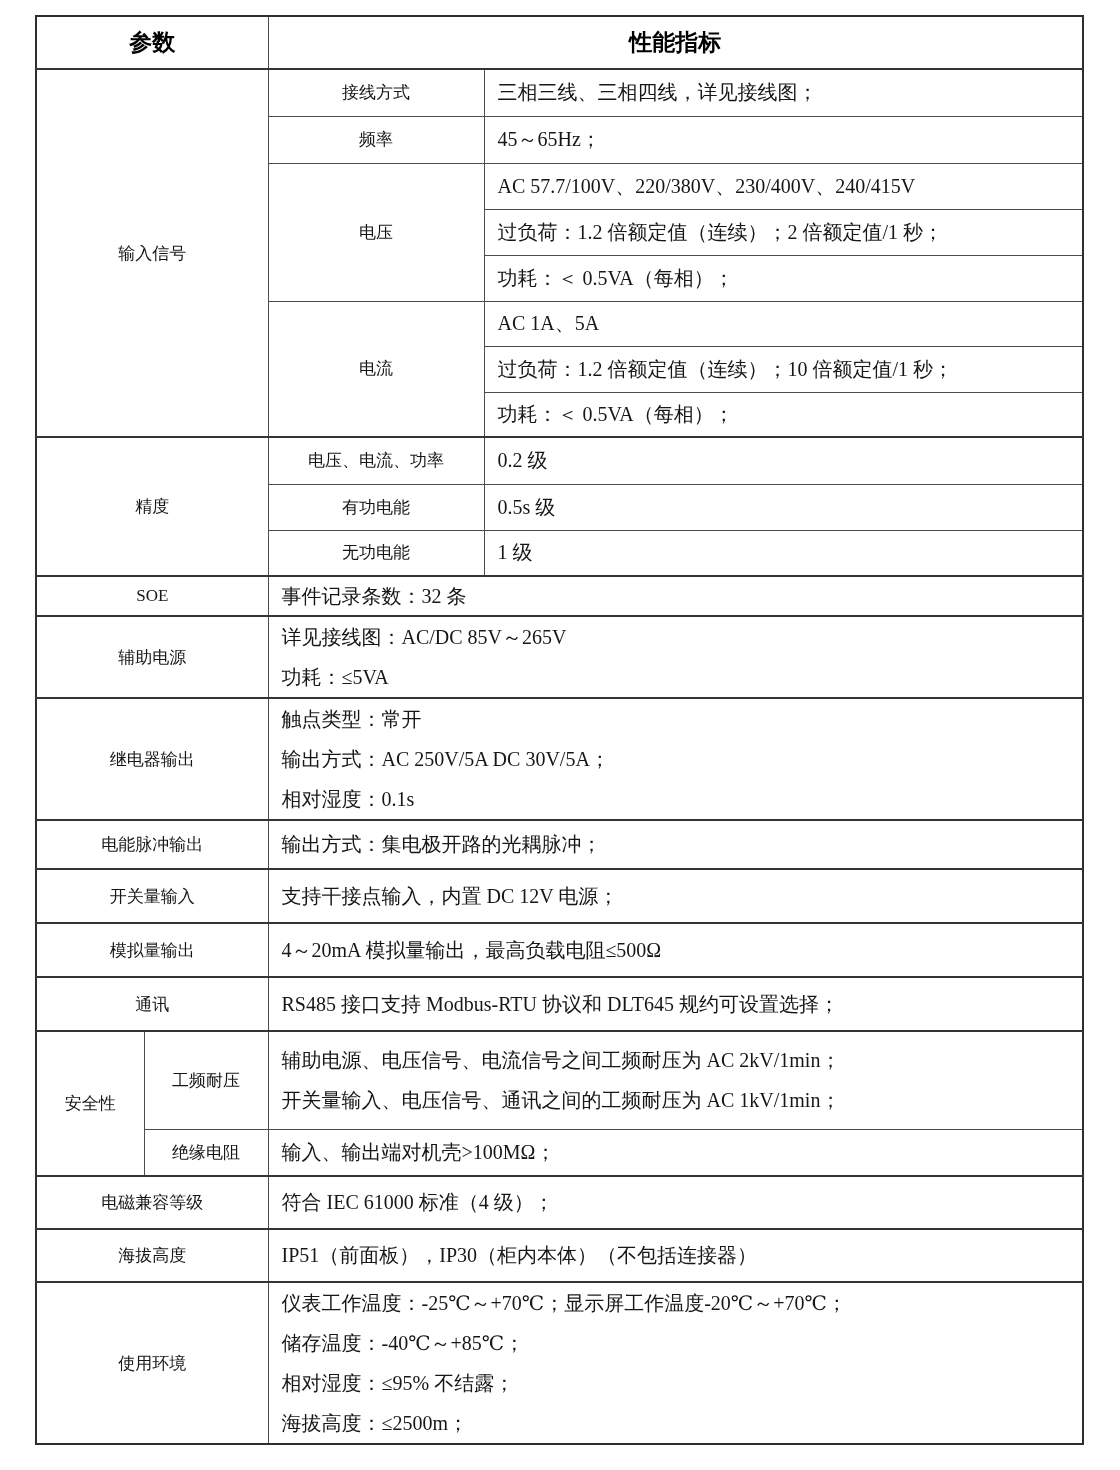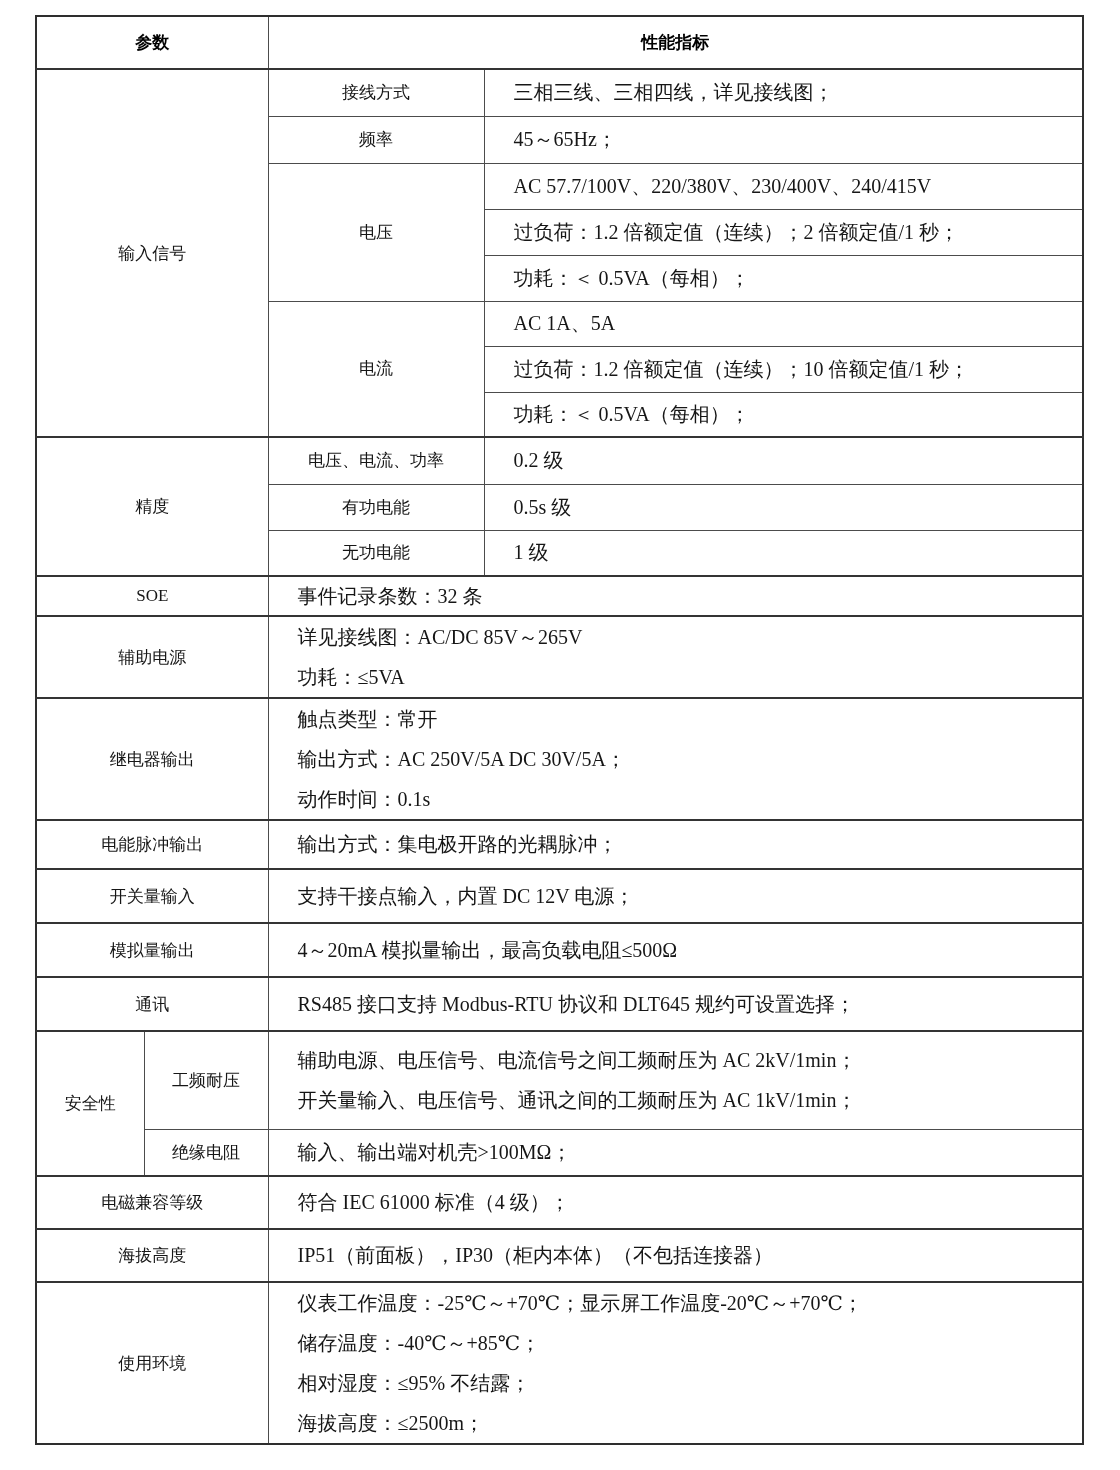--- a/index.html
+++ b/index.html
@@ -31,32 +31,32 @@
     border: 1px solid #4c4c4c;
     vertical-align: middle;
     overflow: hidden;
     padding: 0;
   }
   tr.thick td { border-top: 2px solid #343434; }
   td.hdr {
     text-align: center;
     font-family: "Liberation Sans", "DejaVu Sans", sans-serif;
     font-weight: bold;
-    font-size: 17px;
+    font-size: 23px;
     color: #000000;
     margin-left: 28px;
   }
   td.param {
     text-align: center;
     font-size: 17px;
   }
   td.value {
     text-align: left;
     font-size: 20px;
-    padding-left: 29px;
+    padding-left: 13px;
     padding-right: 8px;
   }
   td.value .line { line-height: 40px; }
 </style>
 </head>
 <body>
 
 <div class="page">
   <table class="spec-table">
     <colgroup>
@@ -127,21 +127,21 @@
         <div class="line">详见接线图：AC/DC 85V～265V</div>
         <div class="line">功耗：≤5VA</div>
       </td>
     </tr>
 
     <tr class="thick" style="height:119px">
       <td colspan="2" class="param">继电器输出</td>
       <td colspan="2" class="value">
         <div class="line">触点类型：常开</div>
         <div class="line">输出方式：AC 250V/5A  DC 30V/5A；</div>
-        <div class="line">动作时间：0.1s</div>
+        <div class="line">相对湿度：0.1s</div>
       </td>
     </tr>
 
     <tr class="thick" style="height:49px">
       <td colspan="2" class="param">电能脉冲输出</td>
       <td colspan="2" class="value">输出方式：集电极开路的光耦脉冲；</td>
     </tr>
 
     <tr class="thick" style="height:54px">
       <td colspan="2" class="param">开关量输入</td>

